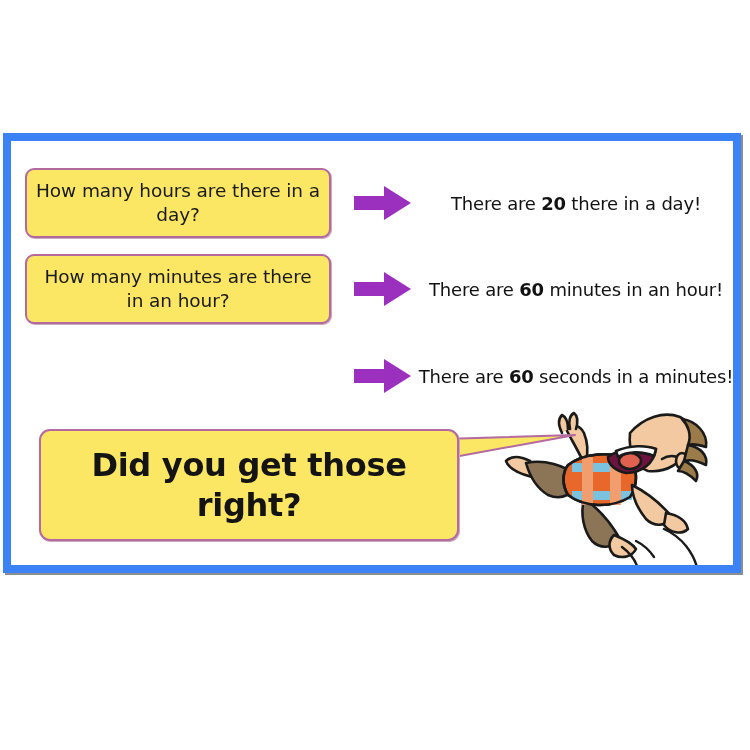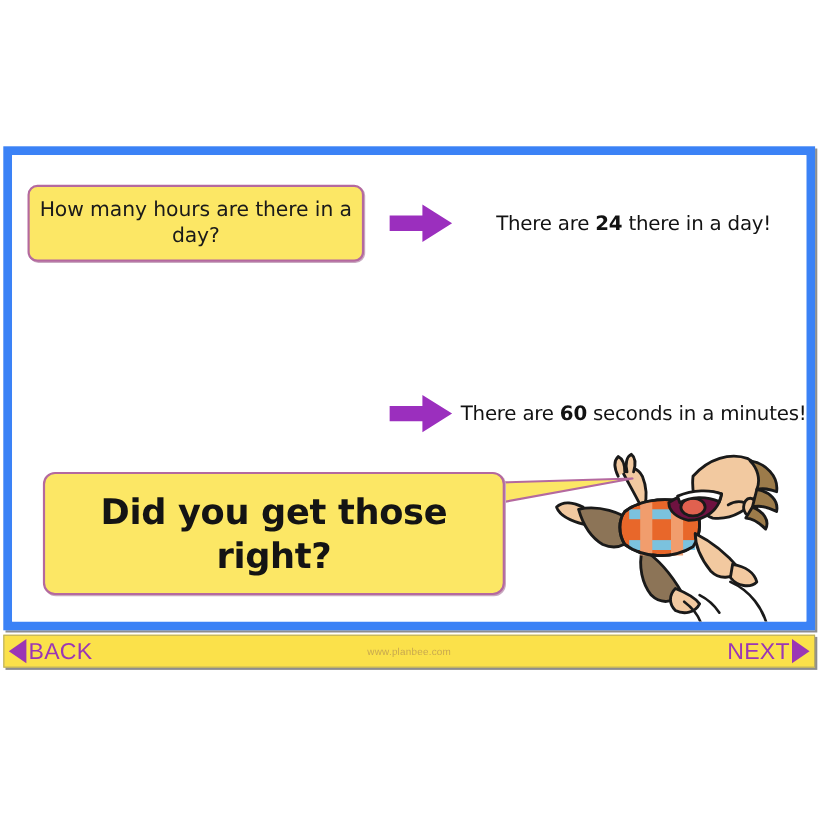--- a/index.html
+++ b/index.html
@@ -214,24 +214,37 @@
       <div class="qa-row r1">
         <div class="question-box">How many hours are there in a day?</div>
 
         <span class="arrow-icon">
           <svg viewBox="0 0 58 36" width="58" height="36">
             <polygon points="0,11 30,11 30,1 57,18 30,35 30,25 0,25" fill="#9b2fbe"></polygon>
           </svg>
         </span>
 
         <div class="answer-text">
-          <span><span>There are </span><b>24</b><span> there in a day!</span></span>
+          <span><span>There are </span><b>20</b><span> there in a day!</span></span>
         </div>
       </div>
 
+      <div class="qa-row r2">
+        <div class="question-box">How many minutes are there in an hour?</div>
+
+        <span class="arrow-icon">
+          <svg viewBox="0 0 58 36" width="58" height="36">
+            <polygon points="0,11 30,11 30,1 57,18 30,35 30,25 0,25" fill="#9b2fbe"></polygon>
+          </svg>
+        </span>
+
+        <div class="answer-text">
+          <span><span>There are </span><b>60</b><span> minutes in an hour!</span></span>
+        </div>
+      </div>
 
       <div class="qa-row r3">
 
         <span class="arrow-icon">
           <svg viewBox="0 0 58 36" width="58" height="36">
             <polygon points="0,11 30,11 30,1 57,18 30,35 30,25 0,25" fill="#9b2fbe"></polygon>
           </svg>
         </span>
 
         <div class="answer-text">
@@ -305,27 +318,14 @@
             <path d="M126 144 C134 150 140 158 142 166"></path>
             <path d="M140 138 C148 142 154 148 158 154"></path>
             <path d="M168 126 C186 134 198 150 202 168"></path>
           </g>
         </svg>
       </span>
 
     </div>
   </div>
 
-  <div class="nav-bar">
-    <div class="nav-btn back">
-      <span class="tri tri-left"></span>
-      <span>BACK</span>
-    </div>
-
-    <div class="watermark">www.planbee.com</div>
-
-    <div class="nav-btn next">
-      <span>NEXT</span>
-      <span class="tri tri-right"></span>
-    </div>
-  </div>
 
 </div>
 
 </body></html>

